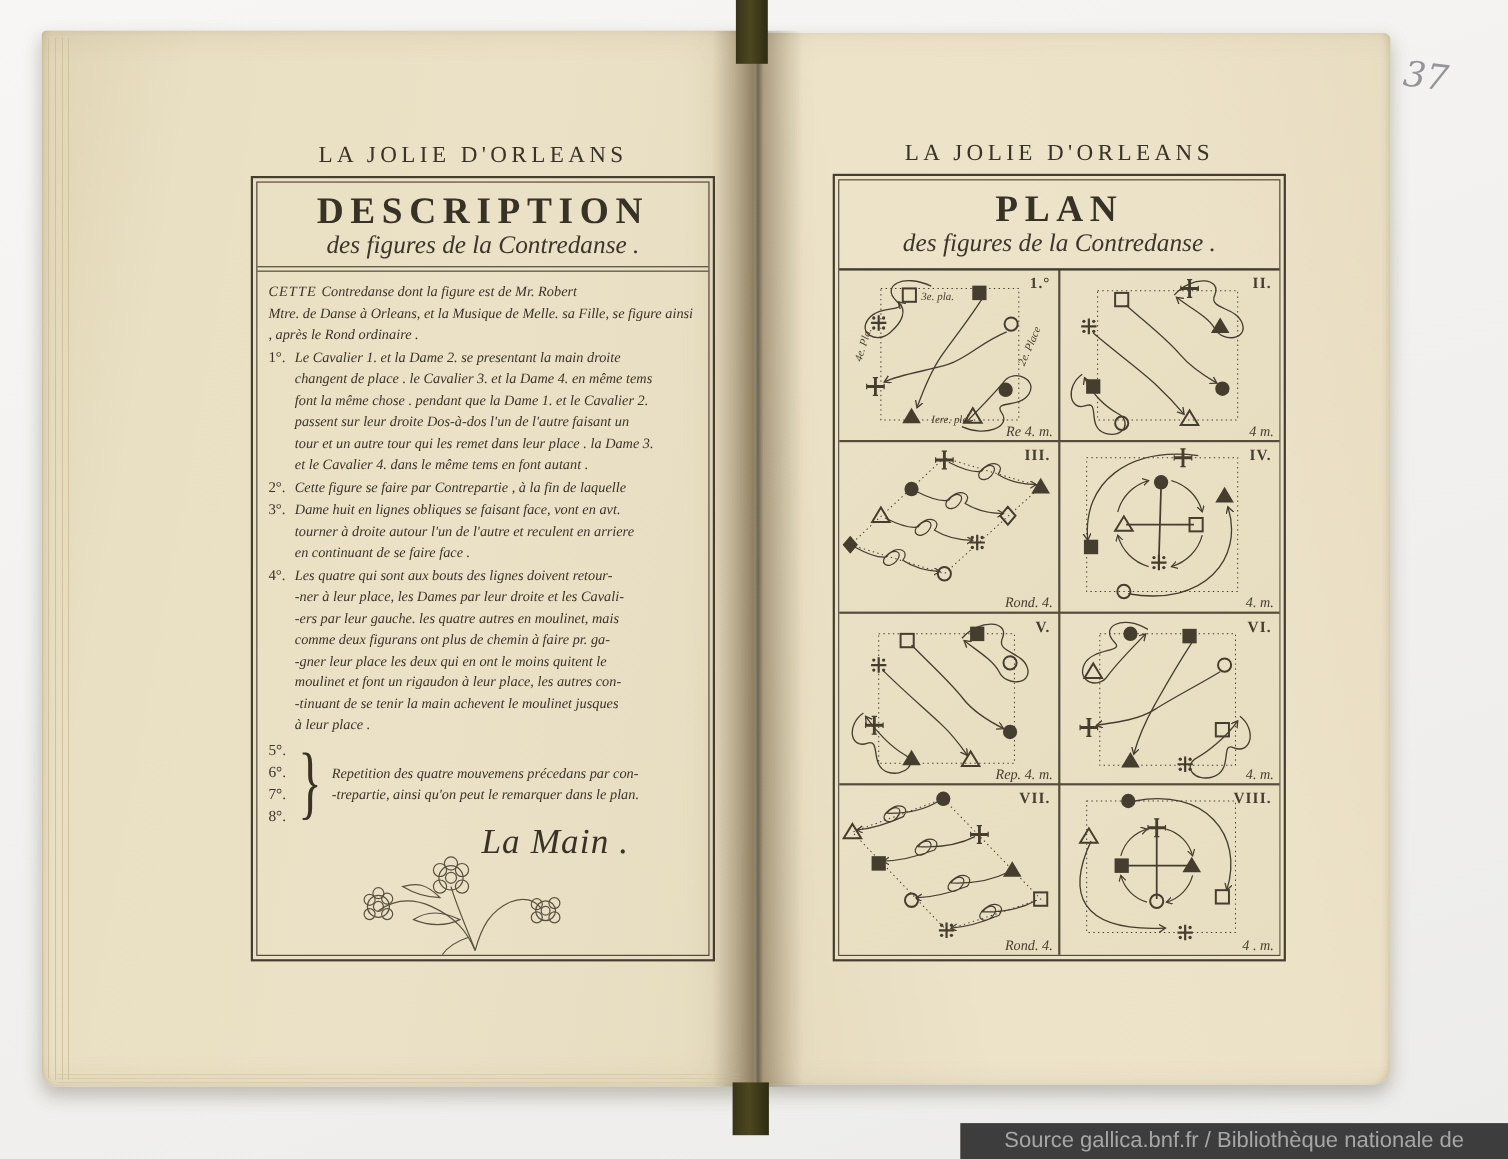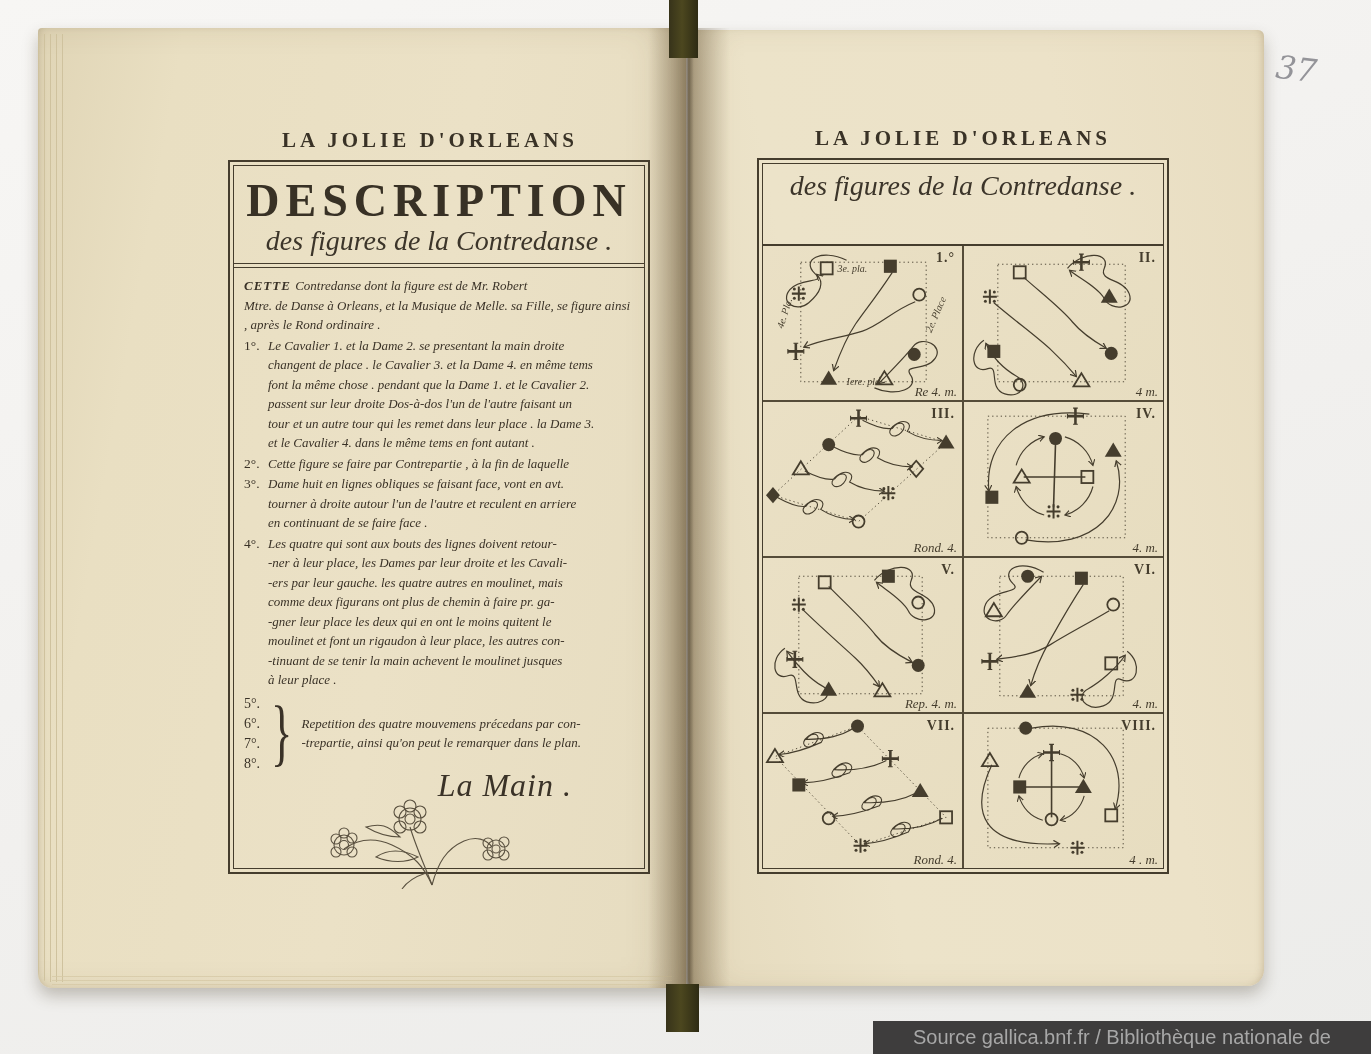--- a/index.html
+++ b/index.html
@@ -21,41 +21,41 @@
     background:linear-gradient(to right,rgba(0,0,0,0) 0%,rgba(70,50,20,.34) 46%,rgba(40,28,10,.55) 50%,rgba(70,50,20,.28) 56%,rgba(0,0,0,0) 100%);pointer-events:none;}
   .strap{position:absolute;left:669px;width:29px;background:linear-gradient(to right,#37331a,#4c471f 45%,#2e2b14);}
   #strap-top{top:0;height:58px;}
   #strap-bottom{top:984px;height:48px;left:666px;width:33px;}
 
   
   #folio-number{position:absolute;left:1276px;top:50px;font-style:italic;font-size:32px;color:#84848a;
     transform:rotate(7deg);font-family:"DejaVu Serif",serif;opacity:.85;}
 
   
-  .page-header{position:absolute;text-align:center;font-size:21px;letter-spacing:4px;color:#393226;font-weight:700;}
+  .page-header{position:absolute;text-align:center;font-size:21px;letter-spacing:4px;color:#393226;font-weight:400;}
   #left-header{left:230px;top:128px;width:400px;}
   #right-header{left:748px;top:126px;width:430px;}
 
   
   .frame-outer{position:absolute;border:2px solid #453d2d;padding:3px;}
   .frame-inner{border:1px solid #453d2d;width:100%;height:100%;box-sizing:border-box;position:relative;}
   #left-frame{left:228px;top:160px;width:412px;height:704px;}
   #right-frame{left:757px;top:158px;width:402px;height:706px;}
 
   .title-block{text-align:center;padding-top:8px;}
-  .big-title{font-size:46px;letter-spacing:6px;color:#383125;font-weight:600;}
-  .sub-title{font-size:28px;font-style:italic;color:#3c352a;margin-top:-2px;font-family:Liberation Serif, serif;}
+  .big-title{font-size:34px;letter-spacing:6px;color:#383125;font-weight:600;}
+  .sub-title{font-size:23px;font-style:italic;color:#3c352a;margin-top:-2px;font-family:Liberation Serif, serif;}
   .double-rule{height:3px;border-top:1px solid #453d2d;border-bottom:1px solid #453d2d;margin-top:6px;}
 
   
   #desc-body{padding:8px 12px 0 10px;font-style:italic;font-size:13px;line-height:19.5px;color:#3a3227;}
   .para{display:flex;margin:0 0 1px 0;}
   .para-num{width:24px;flex:none;font-style:normal;font-size:13.5px;padding-top:0;}
   .para-lines{white-space:pre-line;flex:1;}
-  .lead-caps{text-transform:uppercase;font-weight:700;letter-spacing:1px;font-style:italic;}
+  .lead-caps{text-transform:uppercase;font-weight:400;letter-spacing:1px;font-style:italic;}
   #bracket-row{display:flex;margin-top:4px;}
   #bracket-nums{width:24px;flex:none;font-style:normal;font-size:14px;line-height:20px;}
   #bracket-brace{flex:none;font-size:74px;line-height:80px;font-weight:200;color:#3a3227;transform:scaleX(.6);margin:-2px 2px 0 -4px;font-style:normal;}
   #bracket-lines{white-space:pre-line;padding-top:20px;}
   #signature{text-align:right;padding-right:60px;font-size:32px;font-style:italic;color:#3a3227;margin-top:2px;letter-spacing:1px;}
   #flower-wrap{margin:2px 0 0 70px;}
 
   
   #plan-grid{position:absolute;left:0;right:0;top:80px;bottom:0;display:grid;
     grid-template-columns:1fr 1fr;grid-template-rows:repeat(4,1fr);gap:2px;background:#554c39;border-top:2px solid #453d2d;}
@@ -169,20 +169,21 @@
             </g>
           </svg>
         </div>
       </div>
     </div>
   </div>
 
   <div id="right-frame" class="frame-outer">
     <div class="frame-inner">
       <div class="title-block">
+        <div class="big-title">PLAN</div>
         <div class="sub-title">des figures de la Contredanse .</div>
       </div>
       <div id="plan-grid">
           <div class="plan-cell">
             <svg viewBox="0 0 200 152" preserveAspectRatio="none">
               <defs>
                 <marker id="ah0" markerWidth="7" markerHeight="7" refX="5" refY="3" orient="auto">
                   <path d="M0,0 L5,3 L0,6" fill="none" stroke="#453d2d" stroke-width="1"></path>
                 </marker>
               </defs>

